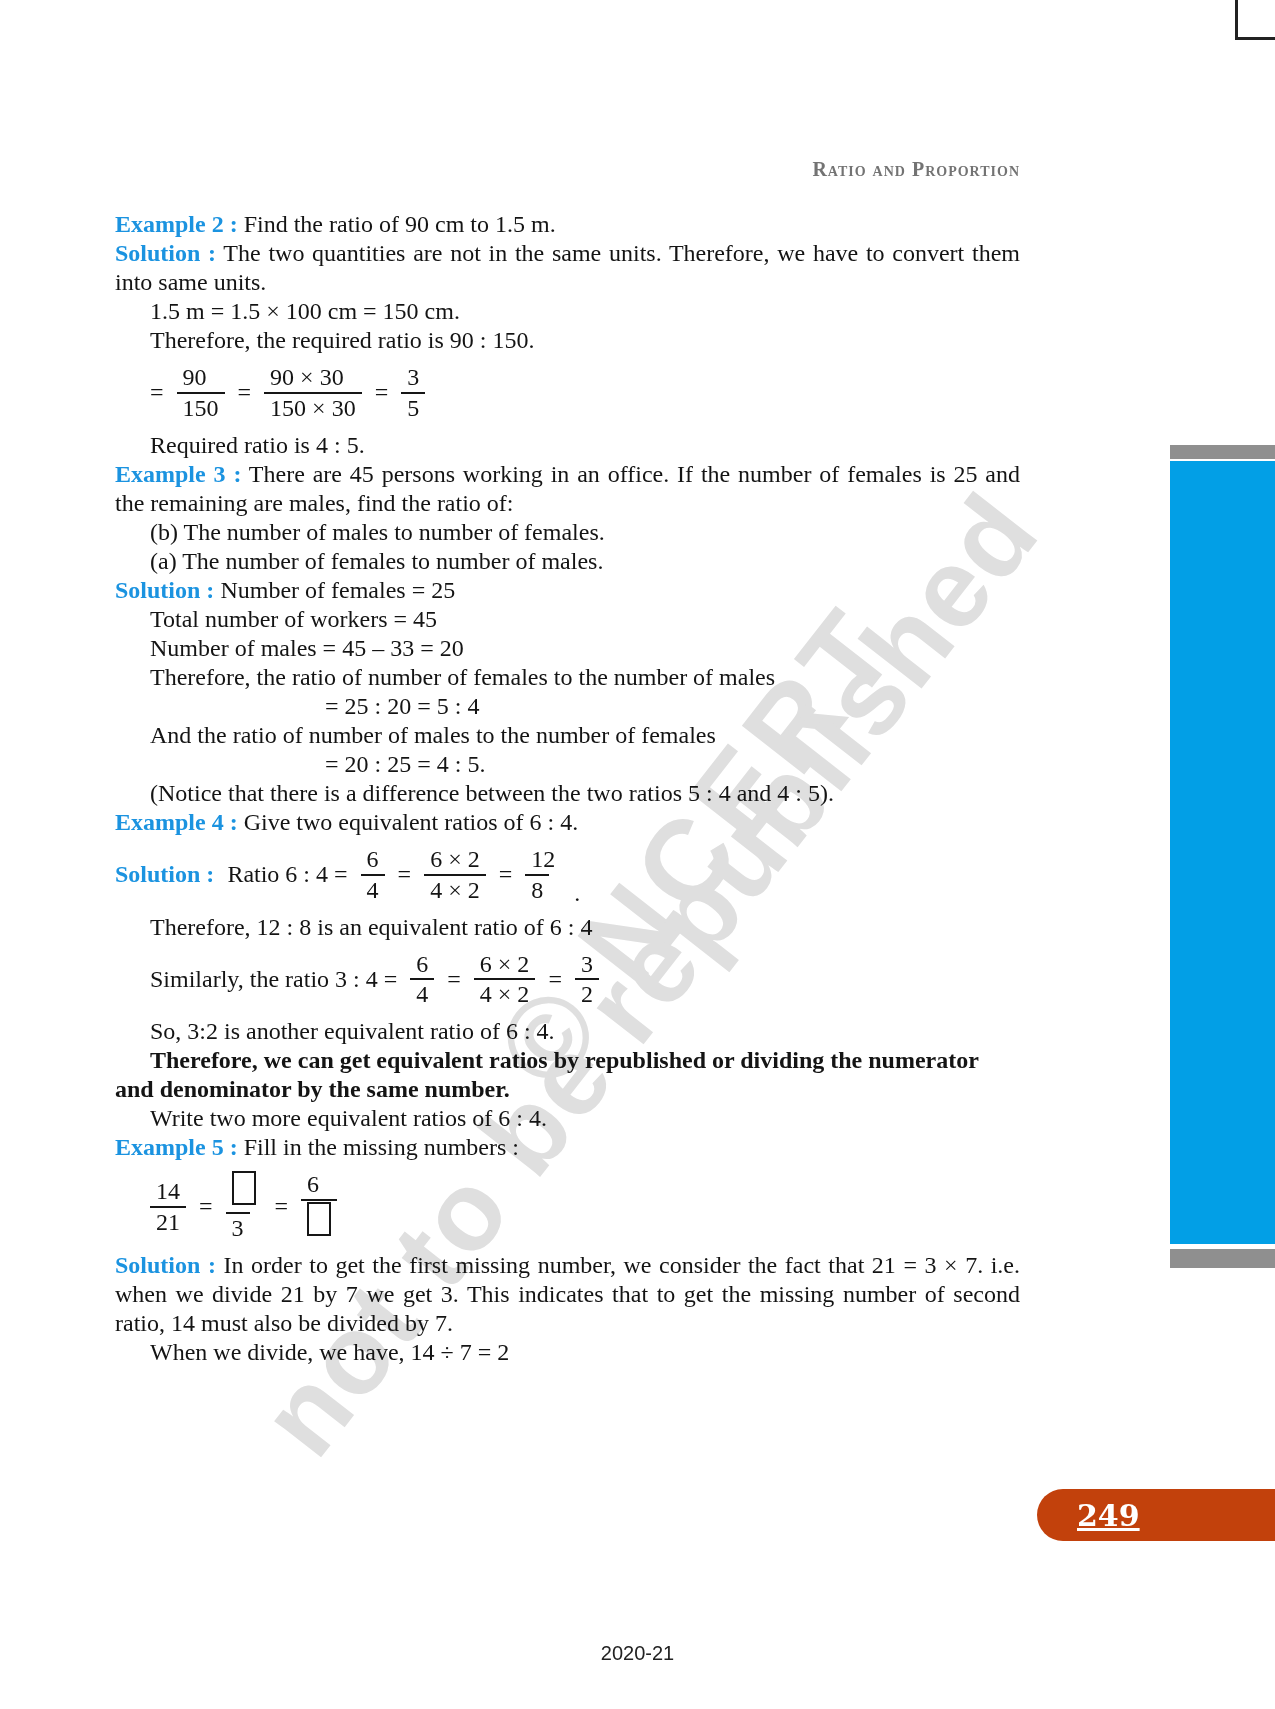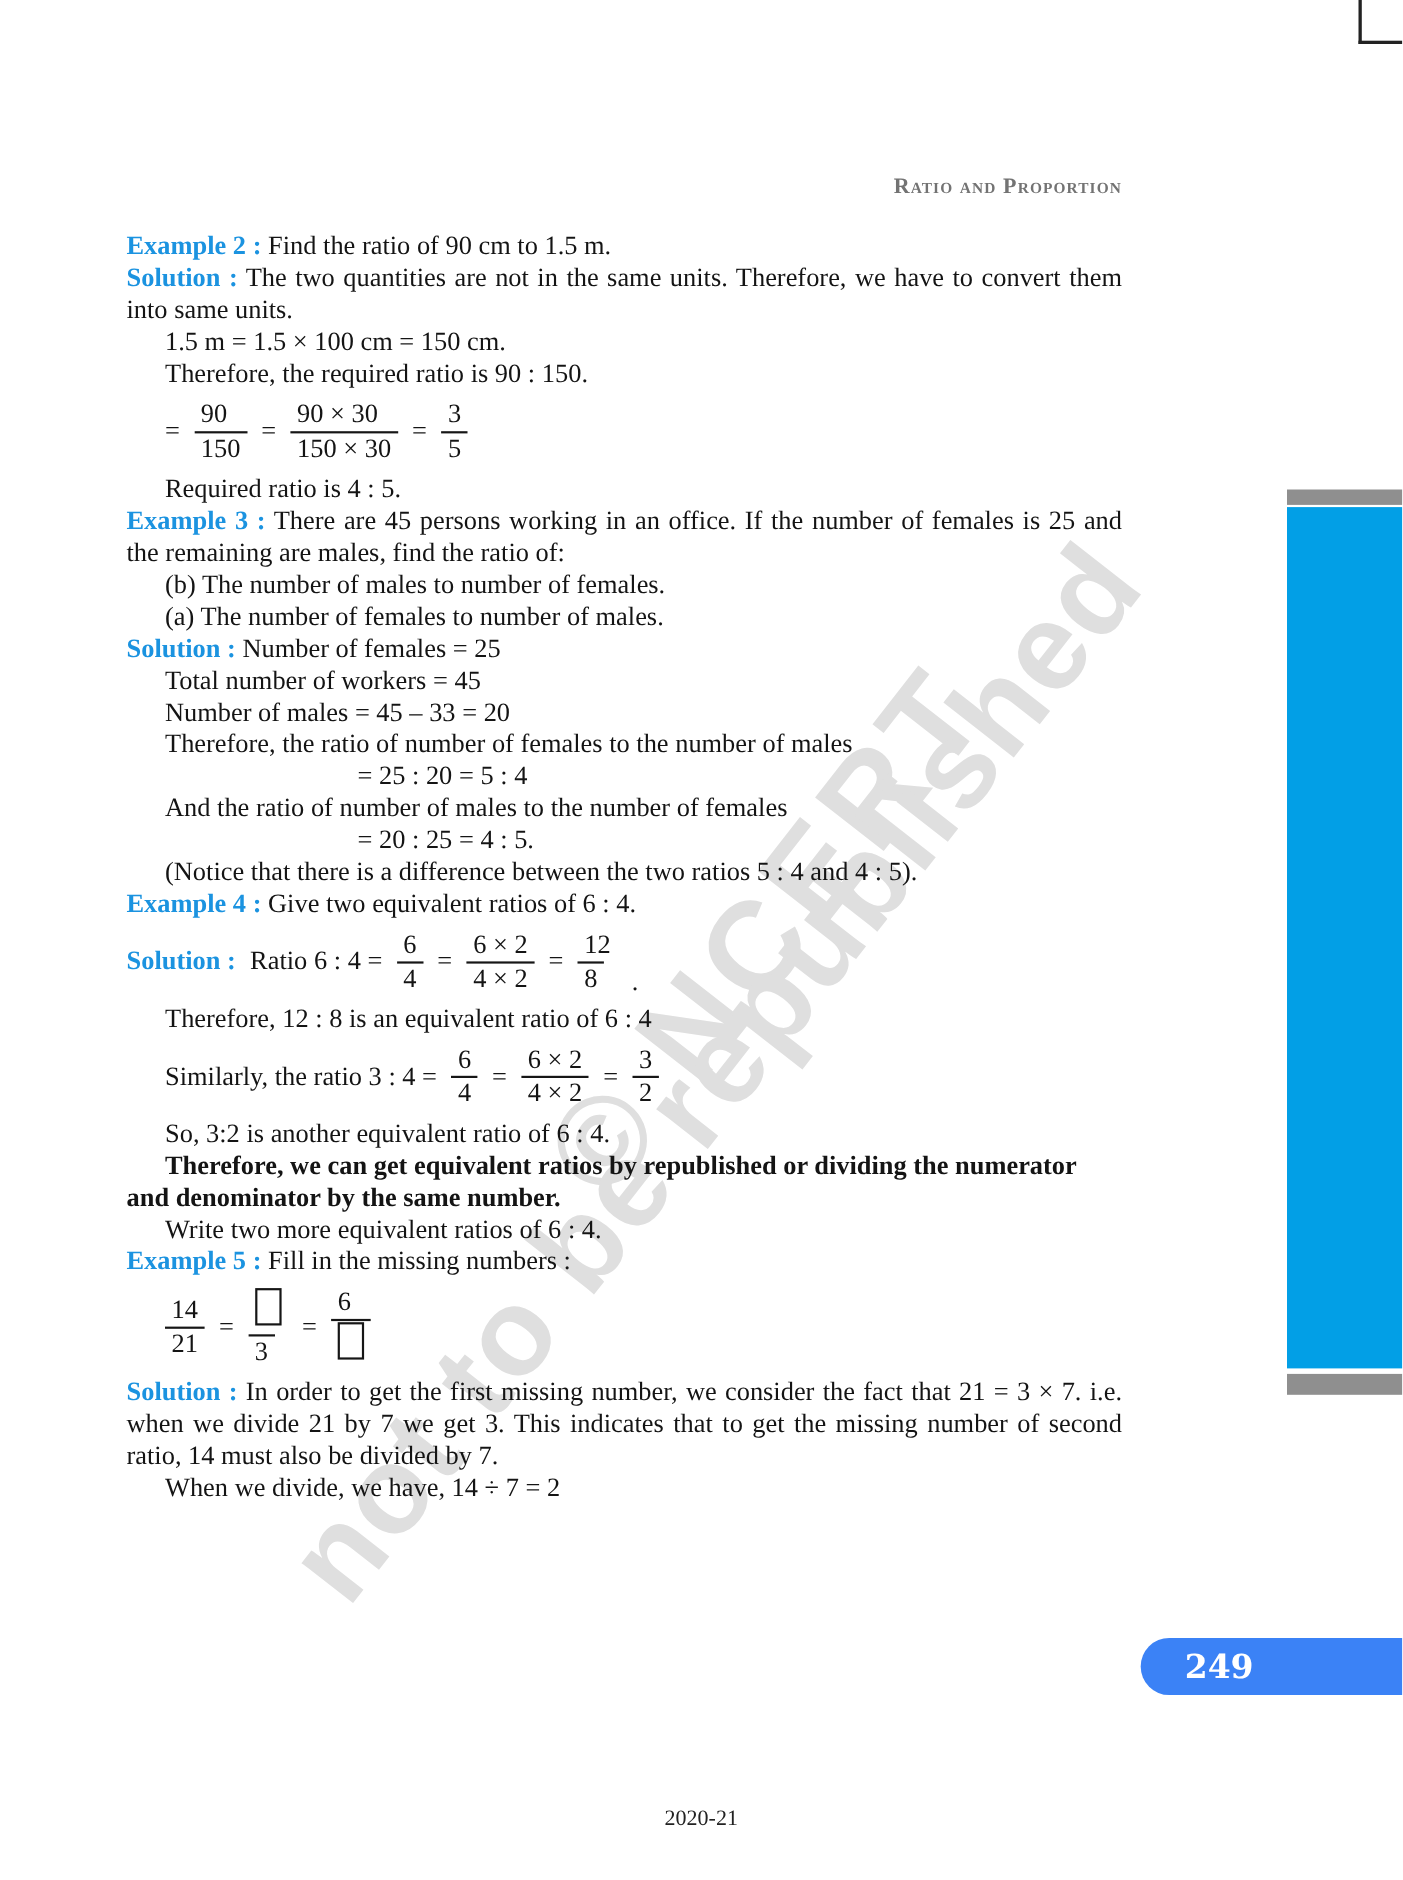--- a/index.html
+++ b/index.html
@@ -44,27 +44,27 @@
   .frac .den { border-top:2px solid #161616; }
   .tail { align-self:flex-end; line-height:1; }
   .mbox { display:inline-block; width:20px; height:30px; border:2px solid #161616; }
   
   .bar-gray-top    { position:absolute; left:1170px; top:445px;  width:105px; height:14px; background:#8f8f8f; z-index:3; }
   .bar-blue        { position:absolute; left:1170px; top:461px;  width:105px; height:783px; background:#029fe6; z-index:3; }
   .bar-gray-bottom { position:absolute; left:1170px; top:1249px; width:105px; height:19px; background:#8f8f8f; z-index:3; }
   
   .badge {
     position:absolute; left:1037px; top:1489px; width:238px; height:52px;
-    background:#3b82f6; border-radius:26px 0 0 26px; box-sizing:border-box;
+    background:#c2410c; border-radius:26px 0 0 26px; box-sizing:border-box;
     display:flex; align-items:center; padding-left:40px; z-index:3;
-    color:#ffffff; font-weight:bold; font-size:30px; font-family:"DejaVu Serif", serif;
+    color:#ffffff; font-weight:bold; font-size:30px; font-family:"DejaVu Serif", serif;text-decoration:underline;
   }
   .footer {
     position:absolute; top:1642px; left:0; width:1275px; text-align:center; z-index:2;
-    font-family:Liberation Serif, serif; font-size:20px; color:#222;
+    font-family:Liberation Sans, sans-serif; font-size:20px; color:#222;
   }
 </style>
 </head>
 <body>
 
 <div class="page">
 
   <div class="corner"></div>
 
   <div class="wm wm1">© NCERT</div>

